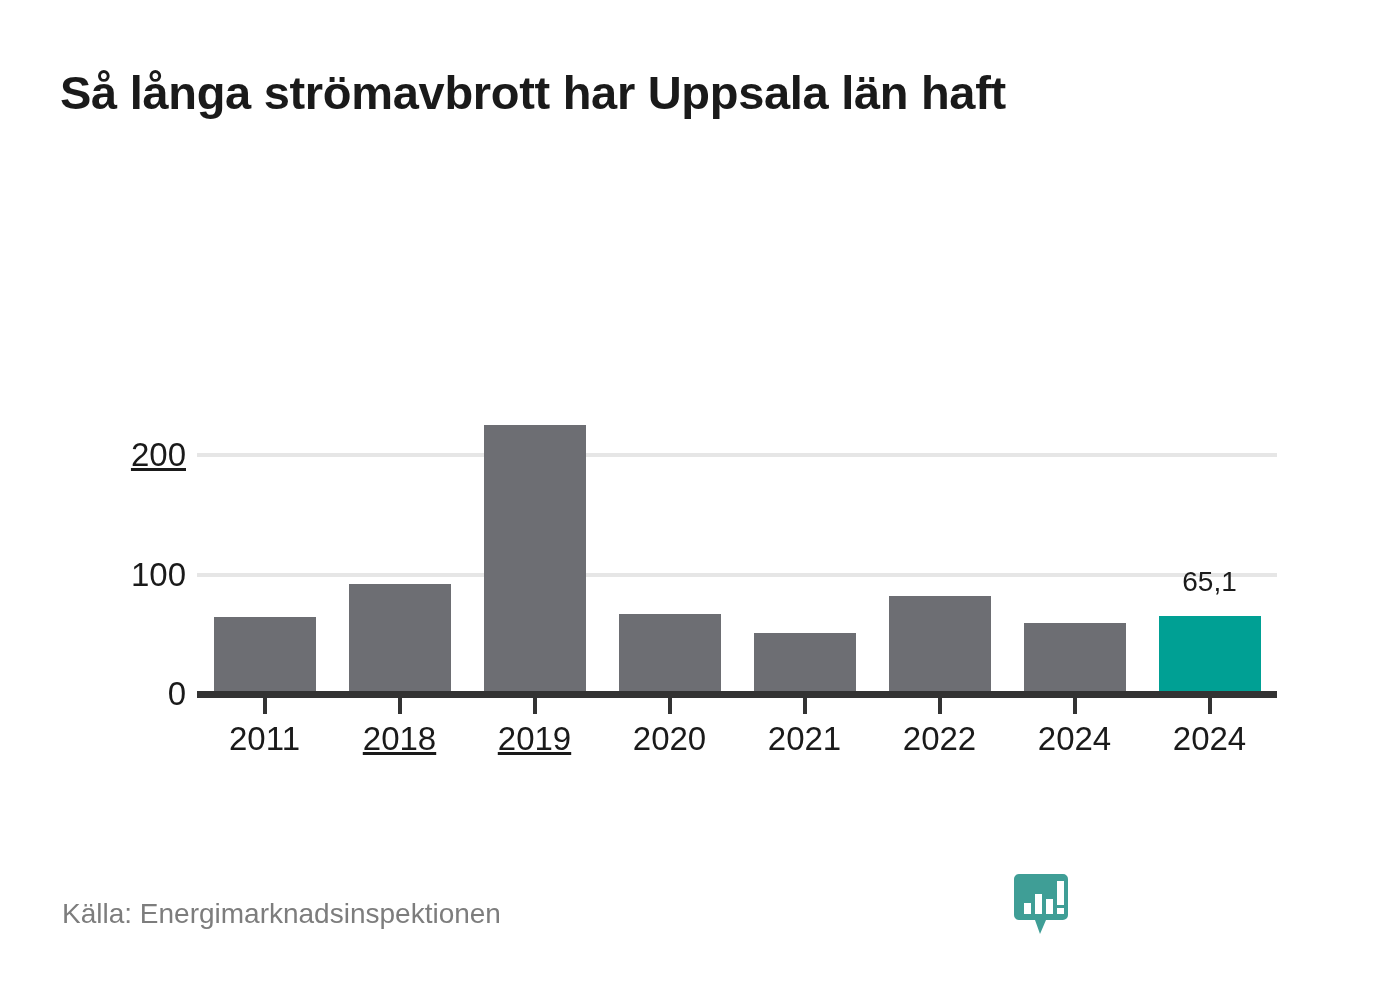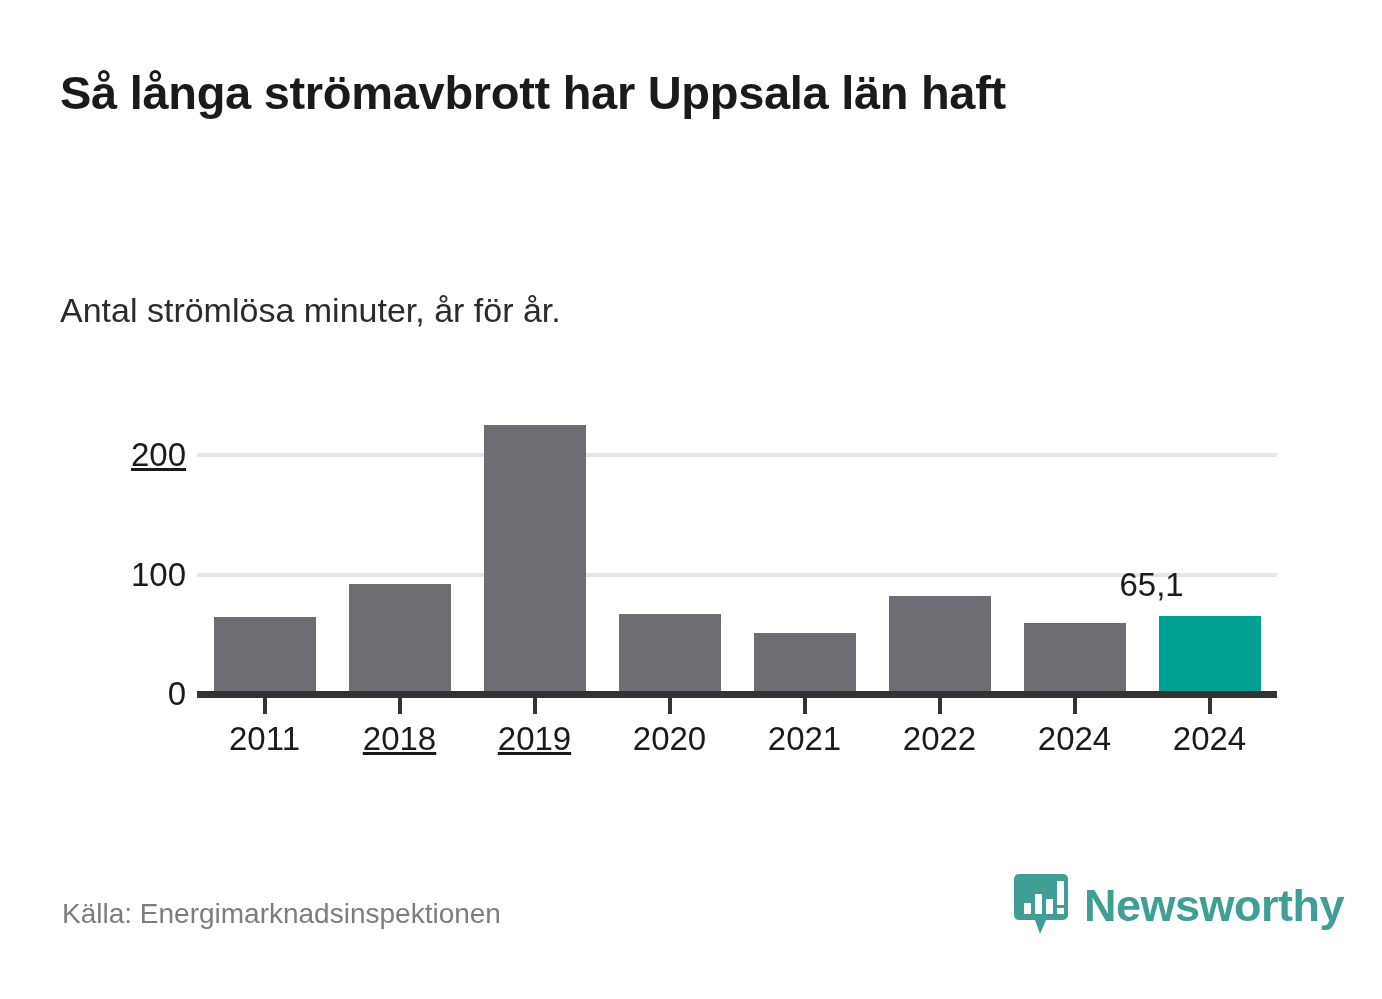--- a/index.html
+++ b/index.html
@@ -82,22 +82,22 @@
   .bar {
     position: absolute;
     bottom: 305px;            
   }
 
   .bar-default { background: #6d6e73; }
   .bar-highlight { background: #00a094; }
 
   .bar-value {
     position: absolute;
-    text-align: left;
-    font-size: 33px;
+    text-align: center;
+    font-size: 28px;
     color: #1a1a1a;
     line-height: 1;
   }
 
   .xtick {
     position: absolute;
     top: 698px;
     width: 4px;
     height: 16px;
     background: #333333;
@@ -142,21 +142,20 @@
     letter-spacing: -0.5px;
     line-height: 1;
   }
 </style>
 </head>
 <body>
 
 <div id="page">
 
   <div class="title">Så långa strömavbrott har Uppsala län haft</div>
-  <div class="subtitle">Antal strömlösa minuter, år för år.</div>
 
   <div class="chart" id="chart-area">
       <div class="ytick-label" style="top: 677px;">0</div>
       <div class="gridline" style="top: 572.5px;"></div>
       <div class="ytick-label" style="top: 557.5px;">100</div>
       <div class="gridline" style="top: 453px;"></div>
       <div class="ytick-label" style="top: 438px; text-decoration: underline;">200</div>
       <div class="bar bar-default" style="left: 213.5px; width: 102px; height: 77.3165px;"></div>
       <div class="xtick" style="left: 262.5px;"></div>
       <div class="xtick-label" style="left: 197px; width: 135px;">2011</div>
@@ -191,16 +190,15 @@
     <span class="logo-mark">
       <svg viewBox="0 0 58 66" width="58" height="66" xmlns="http://www.w3.org/2000/svg">
         <path d="M7 2 h44 a5 5 0 0 1 5 5 v36 a5 5 0 0 1 -5 5 h-17 l-6 14 -5 -14 h-16 a5 5 0 0 1 -5 -5 v-36 a5 5 0 0 1 5 -5 z" fill="#3f9e96"></path>
         <rect x="12" y="31" width="7" height="11" fill="#ffffff"></rect>
         <rect x="23" y="22" width="7" height="20" fill="#ffffff"></rect>
         <rect x="34" y="27" width="7" height="15" fill="#ffffff"></rect>
         <rect x="45" y="9" width="7" height="24" fill="#ffffff"></rect>
         <rect x="45" y="36" width="7" height="6" fill="#ffffff"></rect>
       </svg>
     </span>
-    <span class="logo-text">Newsworthy</span>
   </div>
 
 </div>
 
 </body></html>

